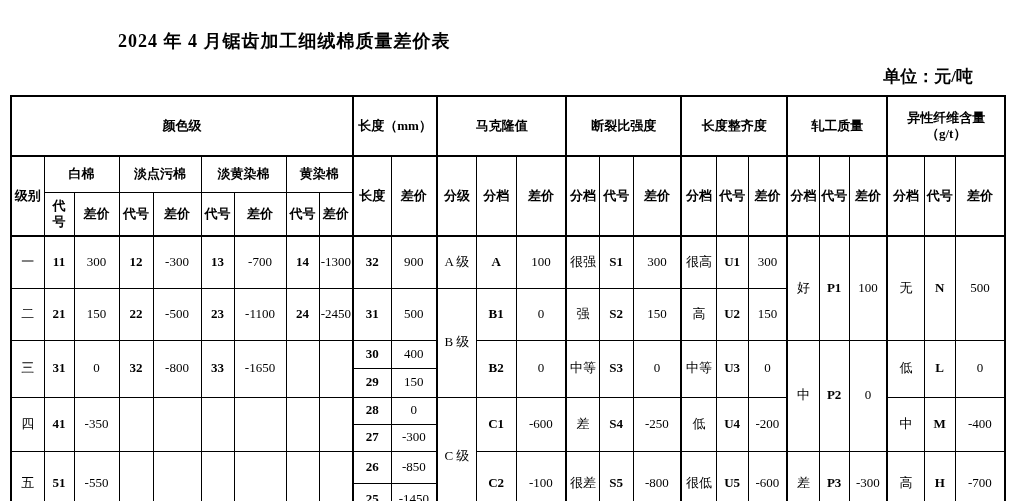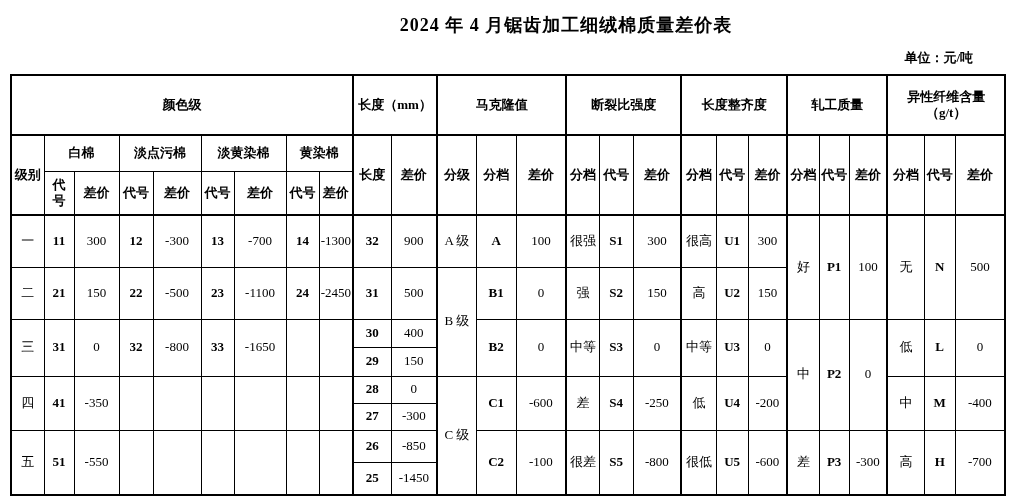--- a/index.html
+++ b/index.html
@@ -1,26 +1,26 @@
 <!DOCTYPE html>
 <html><head>
 <meta charset="utf-8">
 <style>
   html,body { margin:0; padding:0; }
   body {
     width:1014px; height:501px; background:#ffffff; color:#000;
     font-family:"Liberation Serif","DejaVu Serif",serif;
   }
   .title {
-    text-align:center; padding-left:118px; margin-top:13px;
+    padding-left:118px; margin-top:29px;
     font-size:18px; font-weight:bold; letter-spacing:1px;
   }
   .unit {
     text-align:right; margin:12px 41px 7px 0;
-    font-size:13px; font-weight:bold;
+    font-size:17px; font-weight:bold;
   }
   table {
     border-collapse:collapse; table-layout:fixed;
     width:994px; margin-left:10px;
     border:2px solid #000;
   }
   th,td {
     border:1px solid #000; text-align:center; vertical-align:middle;
     font-size:13px; padding:0 1px; overflow:hidden; line-height:1.25;
   }

